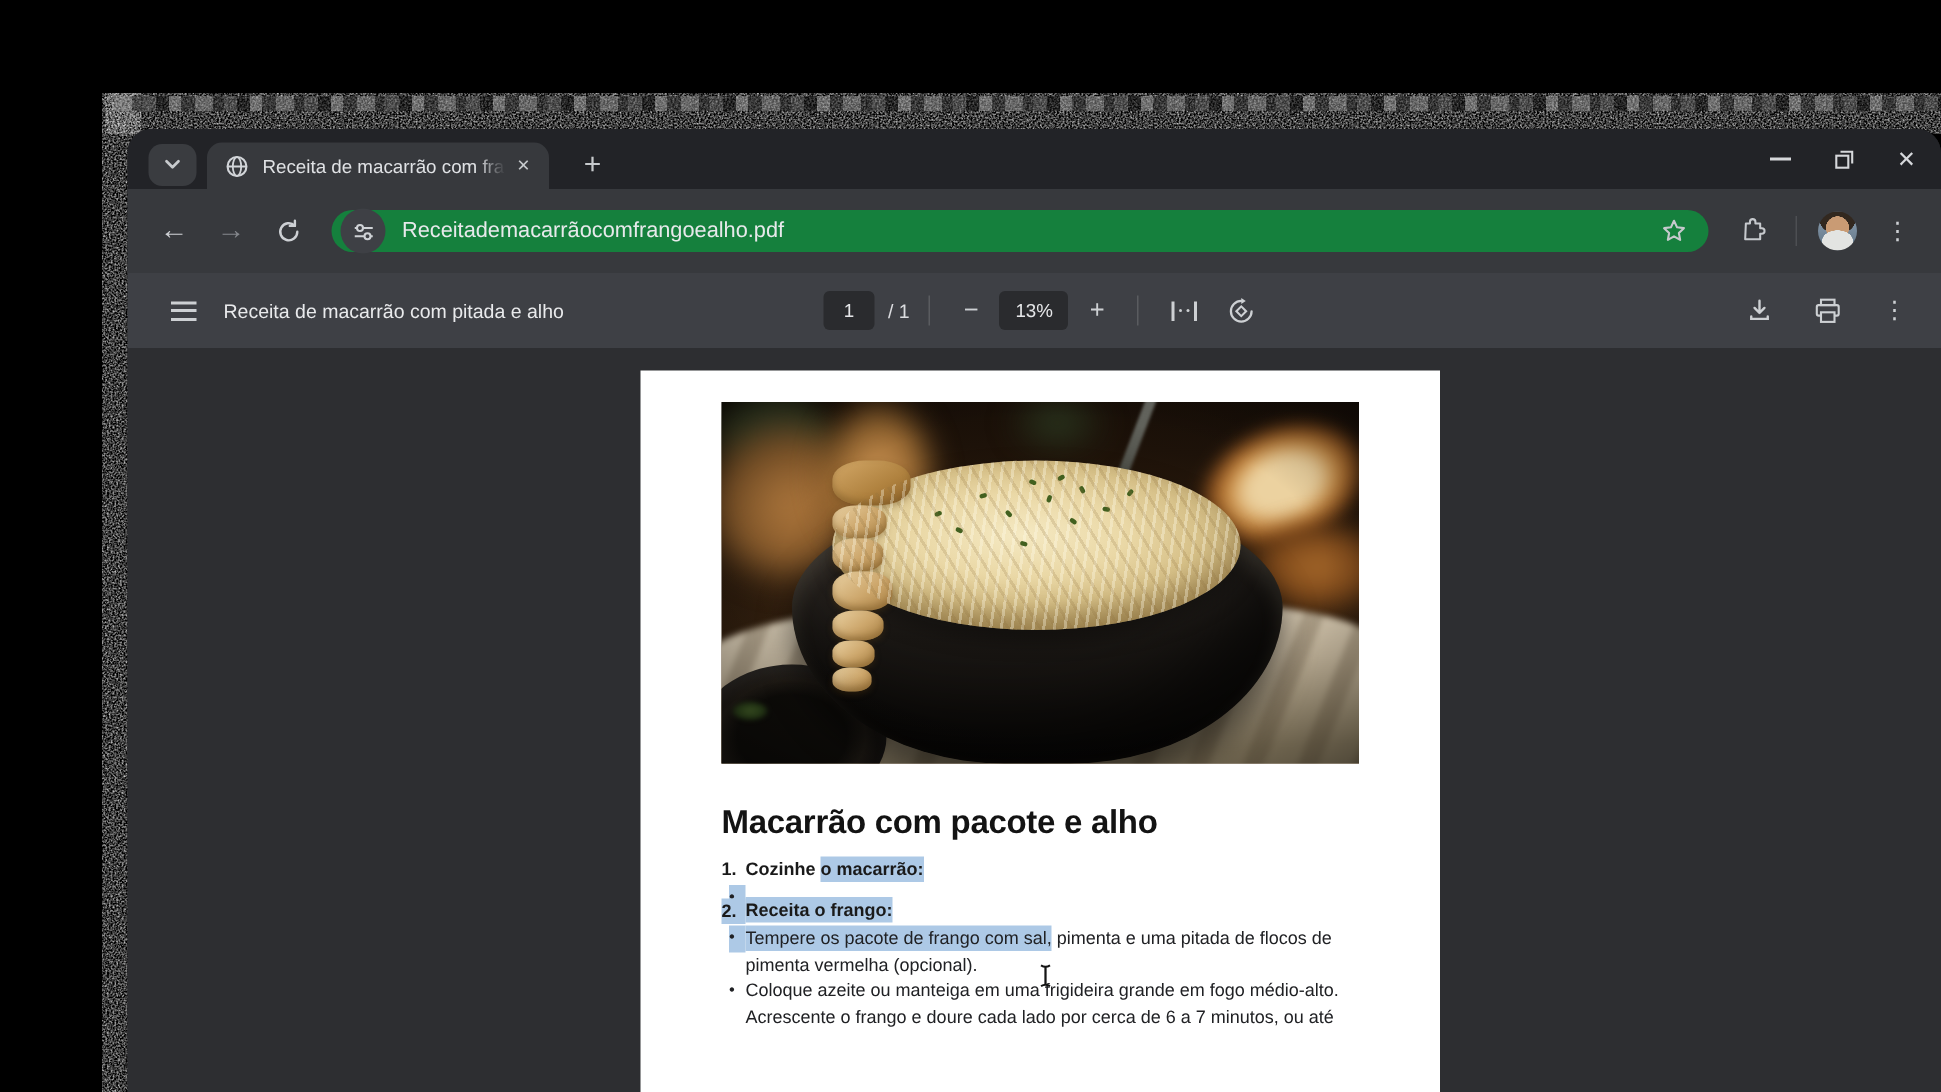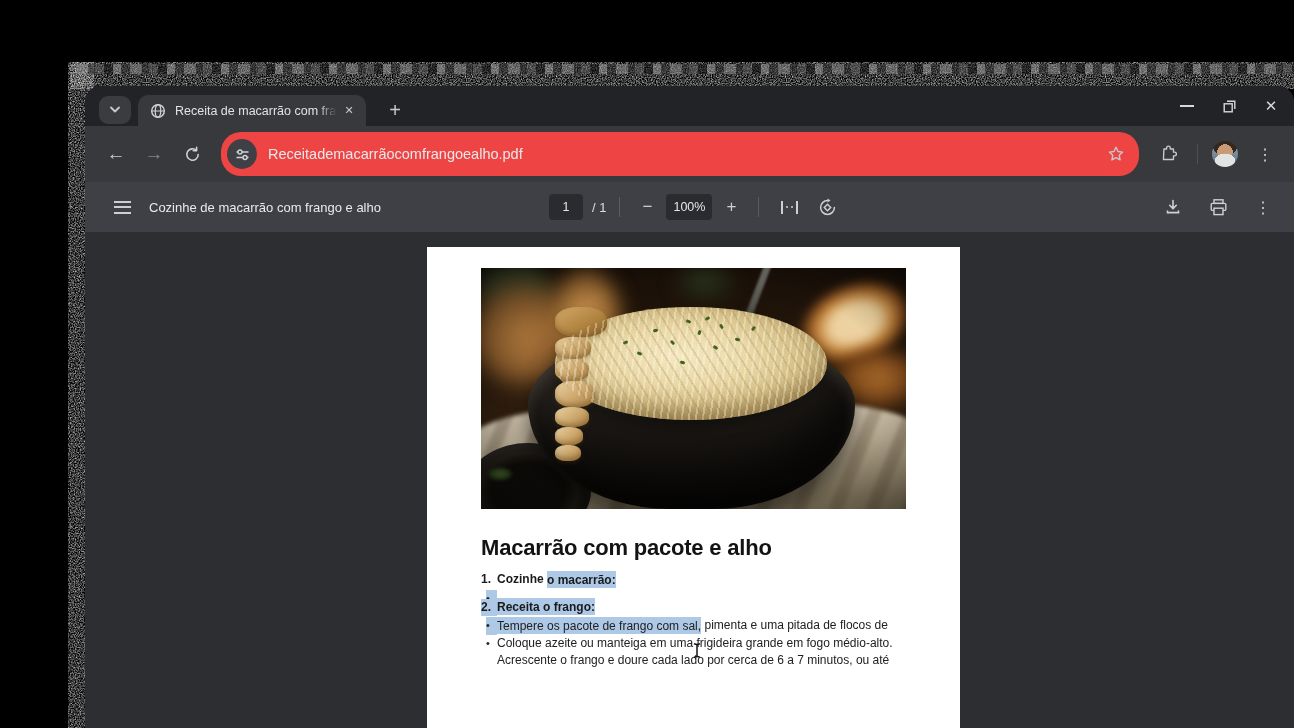--- a/index.html
+++ b/index.html
@@ -34,21 +34,21 @@
   .wbtn { width:30px; height:30px; display:flex; align-items:center; justify-content:center;
           color:#d6d8db; cursor:pointer; }
   .min-bar { width:14px; height:2px; background:#d6d8db; }
   .wbtn.close { font-size:15px; }
 
   
   .toolbar { height:56px; background:#37393d; display:flex; align-items:center; padding:0 10px 0 12px; }
   .tbtn { width:38px; height:38px; border-radius:50%; display:flex; align-items:center; justify-content:center;
           color:#cdd0d4; font-size:19px; cursor:pointer; flex:0 0 auto; }
   .tbtn.dim { color:#84878c; }
-  .omnibox { flex:1; height:44px; margin:0 10px; background:#ef4444; border-radius:20px;
+  .omnibox { flex:1; height:28px; margin:0 10px; background:#15803d; border-radius:20px;
              display:flex; align-items:center; padding:0 6px; cursor:text; }
   .tune-circle { width:30px; height:30px; border-radius:50%; background:#3e4045; display:flex;
                  align-items:center; justify-content:center; cursor:pointer; flex:0 0 auto; }
   .url { flex:1; margin-left:11px; font-size:14.5px; color:#e7e9eb; white-space:nowrap; overflow:hidden; }
   .star-btn { width:34px; height:34px; display:flex; align-items:center; justify-content:center; cursor:pointer; }
   .right-cluster { display:flex; align-items:center; gap:4px; }
   .vsep-toolbar { width:1px; height:20px; background:#4d4f53; margin:0 6px; }
   .avatar { width:26px; height:26px; border-radius:50%; margin:0 4px; cursor:pointer;
     background:
       radial-gradient(40% 28% at 50% 76%, #e3e4e2 0 98%, rgba(0,0,0,0) 100%),
@@ -245,30 +245,30 @@
   </div>
 
   <div class="pdf-toolbar">
     <div class="pbtn">
       <span class="hamburger">
           <span></span>
           <span></span>
           <span></span>
         </span>
     </div>
-    <span class="pdf-title">Cozinhe de macarrão com frango e alho</span>
+    <span class="pdf-title">Receita de macarrão com pitada e alho</span>
 
     <div class="pdf-center">
       <div class="dark-box page-box">1</div>
       <span class="page-total">/ 1</span>
       <div class="vsep-pdf"></div>
       <div class="zbtn">
         <span>−</span>
       </div>
-      <div class="dark-box zoom-box">100%</div>
+      <div class="dark-box zoom-box">13%</div>
       <div class="zbtn">
         <span>+</span>
       </div>
       <div class="vsep-pdf"></div>
       <div class="pbtn">
         <span class="fitw">
             <i></i>
             <b></b>
             <b></b>
             <i></i>
@@ -349,20 +349,21 @@
               <div class="dline"><span class="marker">1.</span><span>Cozinhe </span><span class="hl">o macarrão:</span></div>
             </div>
             <div class="ditem">
               <div class="dline"><span class="marker b hl">•</span></div>
             </div>
             <div class="ditem head">
               <div class="dline"><span class="marker hl">2.</span><span class="hl">Receita o frango:</span></div>
             </div>
             <div class="ditem">
               <div class="dline"><span class="marker b hl">•</span><span class="hl">Tempere os pacote de frango com sal,</span><span> pimenta e uma pitada de flocos de</span></div>
+              <div class="dline"><span>pimenta vermelha (opcional).</span></div>
             </div>
             <div class="ditem">
               <div class="dline"><span class="marker b">•</span><span>Coloque azeite ou manteiga em uma frigideira grande em fogo médio-alto.</span></div>
               <div class="dline"><span>Acrescente o frango e doure cada lado por cerca de 6 a 7 minutos, ou até</span></div>
             </div>
           </div>
       </div>
 
       <svg class="ibeam" width="12" height="17" viewBox="0 0 12 17">
         <line x1="6" y1="2.5" x2="6" y2="14.5" stroke="#141414" stroke-width="1.5"></line>

